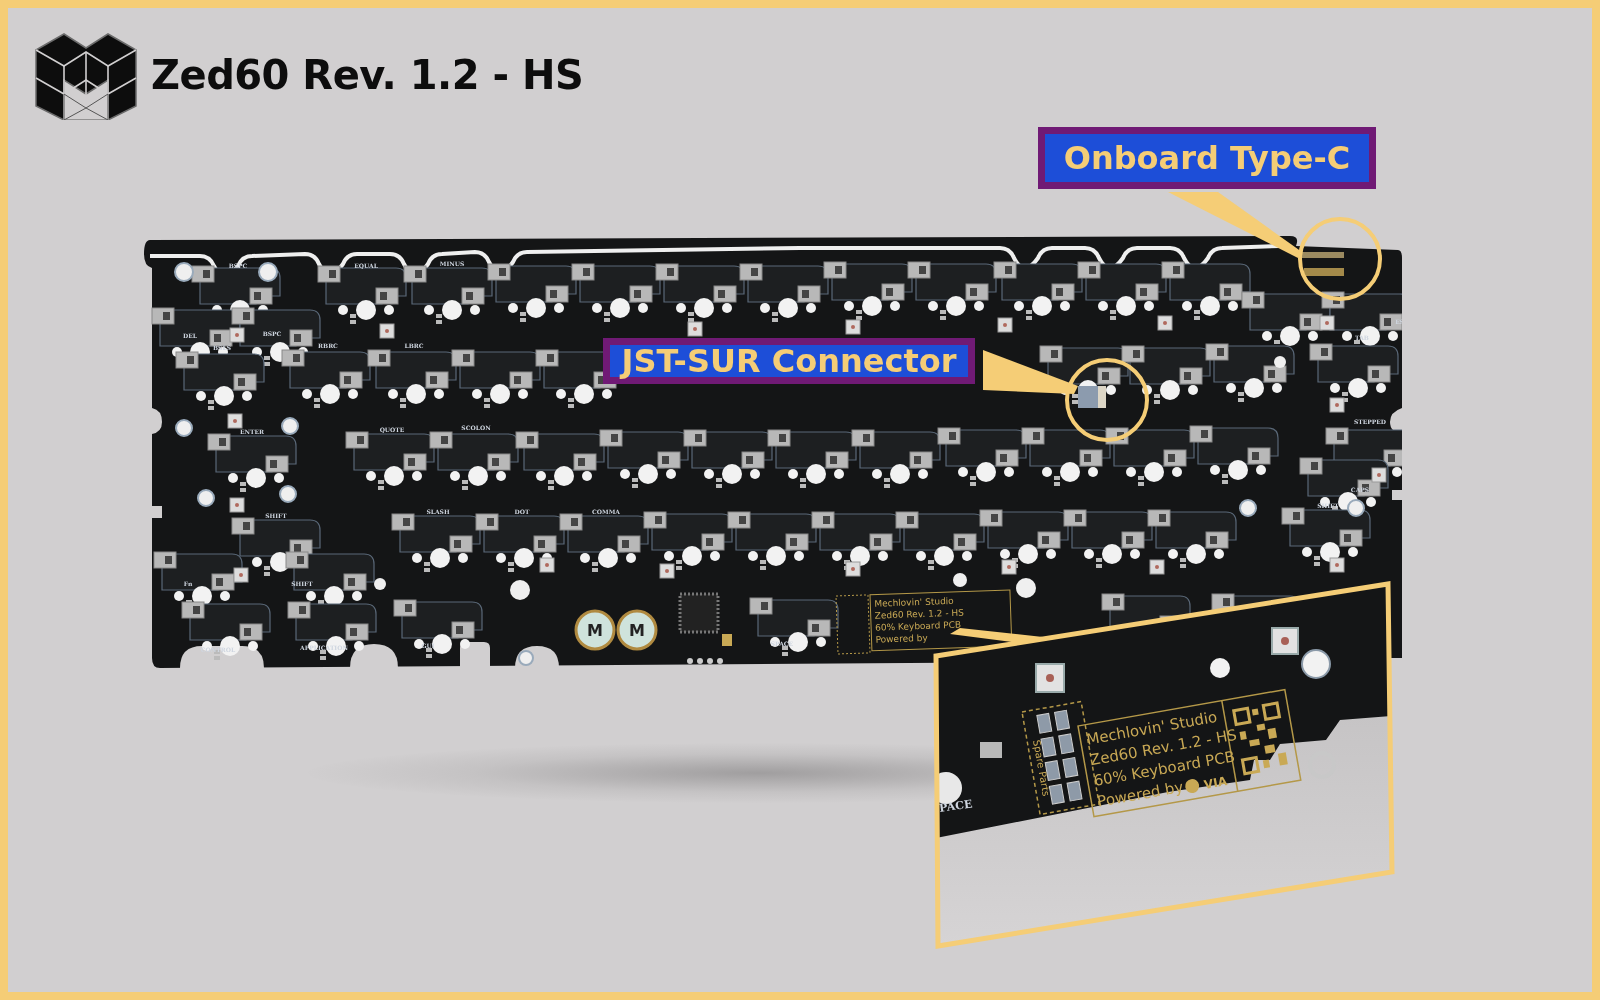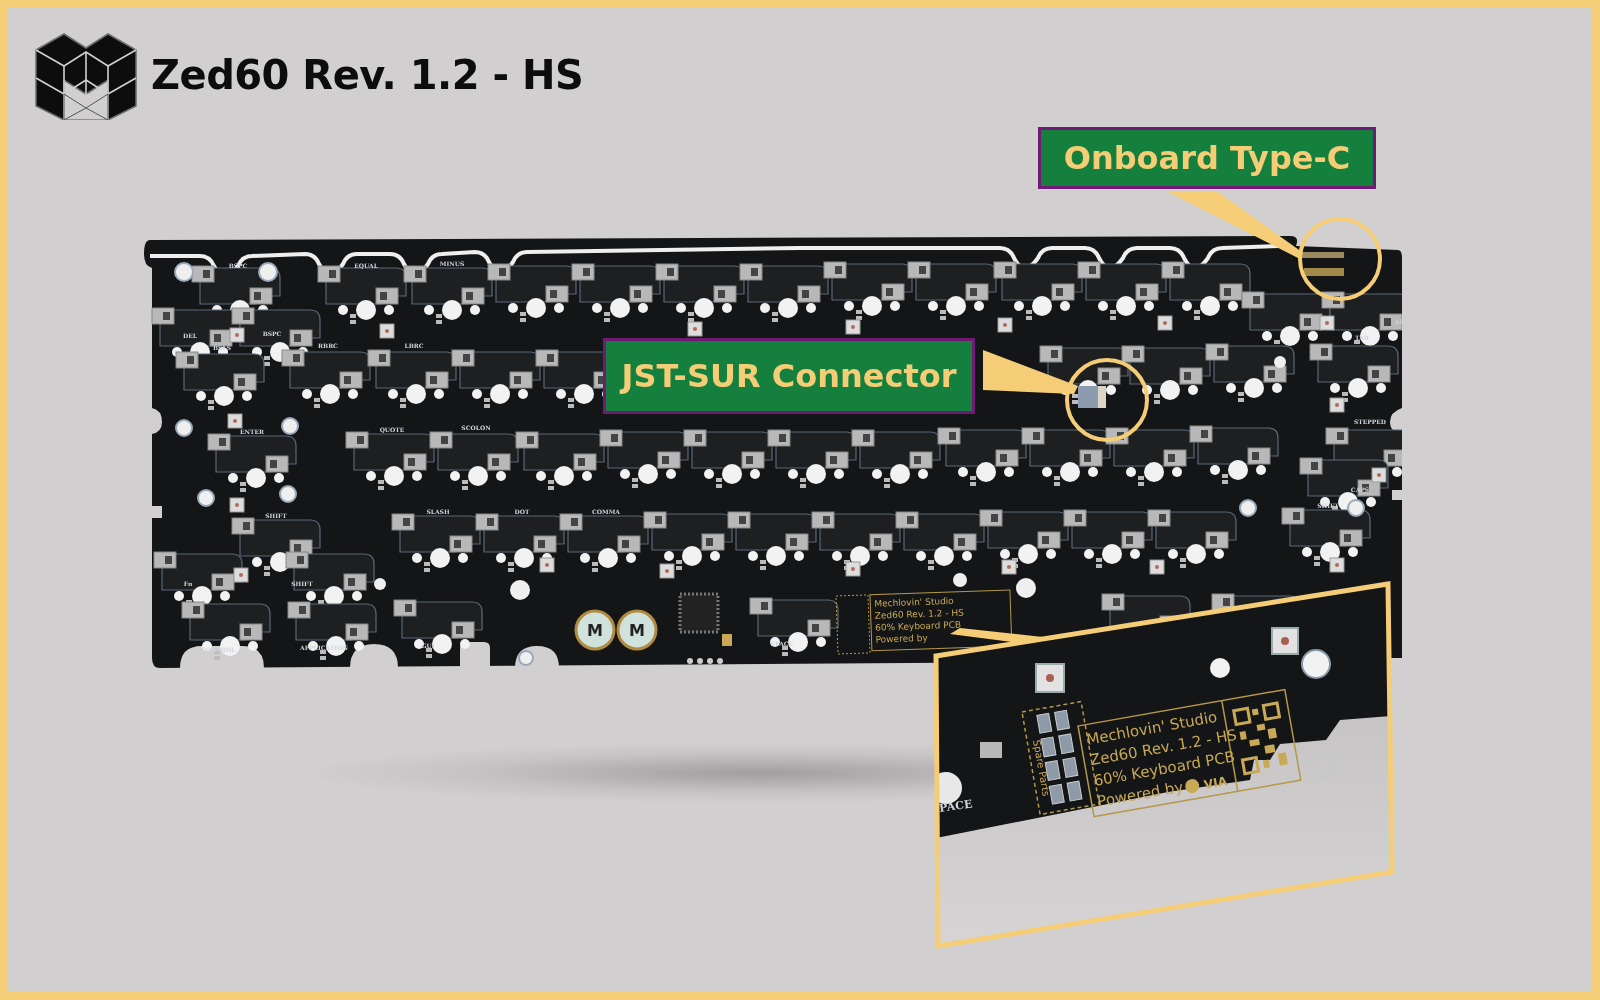--- a/index.html
+++ b/index.html
@@ -2,23 +2,23 @@
 <html><head>
 <meta charset="utf-8">
 <style>
   html,body{margin:0;padding:0;}
   body{width:1600px;height:1000px;position:relative;overflow:hidden;background:#f5cd76;font-family:"Liberation Sans",sans-serif;}
   .frame{position:absolute;left:8px;top:8px;width:1584px;height:984px;background:#d1cfd0;overflow:hidden;}
   .logo{position:absolute;left:26px;top:20px;width:104px;height:92px;}
   .title{position:absolute;left:143px;top:44px;font-size:40px;font-weight:bold;color:#0d0d0d;letter-spacing:-0.5px;font-family:"DejaVu Sans",sans-serif;}
   .pcb-shadow{position:absolute;left:300px;top:735px;width:900px;height:60px;border-radius:50%;background:radial-gradient(ellipse at center, rgba(120,118,119,0.55) 0%, rgba(160,158,159,0.25) 45%, rgba(209,207,208,0) 72%);}
   .pcb{position:absolute;left:132px;top:220px;width:1262px;height:455px;}
-  .callout{position:absolute;background:#15803d;border:3px solid #701a75;color:#f5cd76;font-weight:bold;font-family:"DejaVu Sans",sans-serif;white-space:nowrap;display:flex;align-items:center;justify-content:center;box-sizing:border-box;}
+  .callout{position:absolute;background:#1d4ed8;border:7px solid #701a75;color:#f5cd76;font-weight:bold;font-family:"DejaVu Sans",sans-serif;white-space:nowrap;display:flex;align-items:center;justify-content:center;box-sizing:border-box;}
   .callout-typec{left:1038px;top:127px;width:338px;height:62px;font-size:32px;}
-  .callout-jst{left:603px;top:338px;width:372px;height:76px;font-size:32px;}
+  .callout-jst{left:603px;top:338px;width:372px;height:46px;font-size:32px;}
   .overlay{position:absolute;left:0;top:0;width:1600px;height:1000px;pointer-events:none;}
   .overlay *{pointer-events:auto;}
 </style>
 </head>
 <body>
 
 <div class="frame">
 
   <svg class="logo" viewBox="0 0 104 92">
     <g stroke="#6b6b6b" stroke-width="1.5" fill="#0d0d0d">

